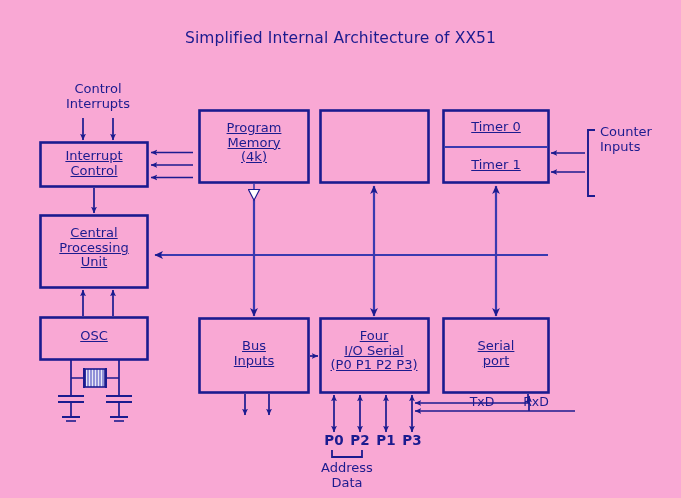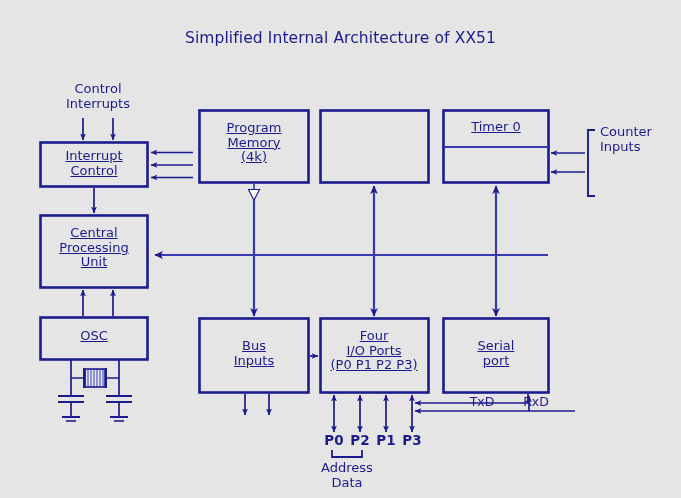--- a/index.html
+++ b/index.html
@@ -5,21 +5,21 @@
 <style>
   html, body {
     margin: 0;
     padding: 0;
     background: #ffffff;
   }
   #canvas {
     position: relative;
     width: 681px;
     height: 498px;
-    background: #e5e5e5;
+    background: #f9a8d4;
     font-family: "DejaVu Sans", sans-serif;
     overflow: hidden;
   }
   #diagram-svg {
     position: absolute;
     left: 0;
     top: 0;
     width: 681px;
     height: 498px;
   }
@@ -171,29 +171,30 @@
 Processing
 Unit</div>
 
   <div class="lbl box-label" style="left:199px; top:121px; width:110px;">Program
 Memory
 (4k)</div>
 
 
   <div class="lbl box-label" style="left:443px; top:120px; width:106px;">Timer 0</div>
 
+  <div class="lbl box-label" style="left:443px; top:158px; width:106px;">Timer 1</div>
 
   <div class="lbl small-label" style="left:600px; top:125px; width:80px; text-align:left;">Counter
 Inputs</div>
 
   <div class="lbl box-label" style="left:199px; top:339px; width:110px;">Bus
 Inputs</div>
 
   <div class="lbl box-label" style="left:318px; top:329px; width:112px;">Four
-I/O Ports
+I/O Serial
 (P0 P1 P2 P3)</div>
 
   <div class="lbl box-label" style="left:443px; top:339px; width:106px;">Serial
 port</div>
 
   <div class="lbl tiny-label" style="left:462px; top:395px; width:40px;">TxD</div>
 
   <div class="lbl tiny-label" style="left:516px; top:395px; width:40px;">RxD</div>
 
   <div class="lbl port-label" style="left:319px; top:433px; width:30px;">P0</div>

